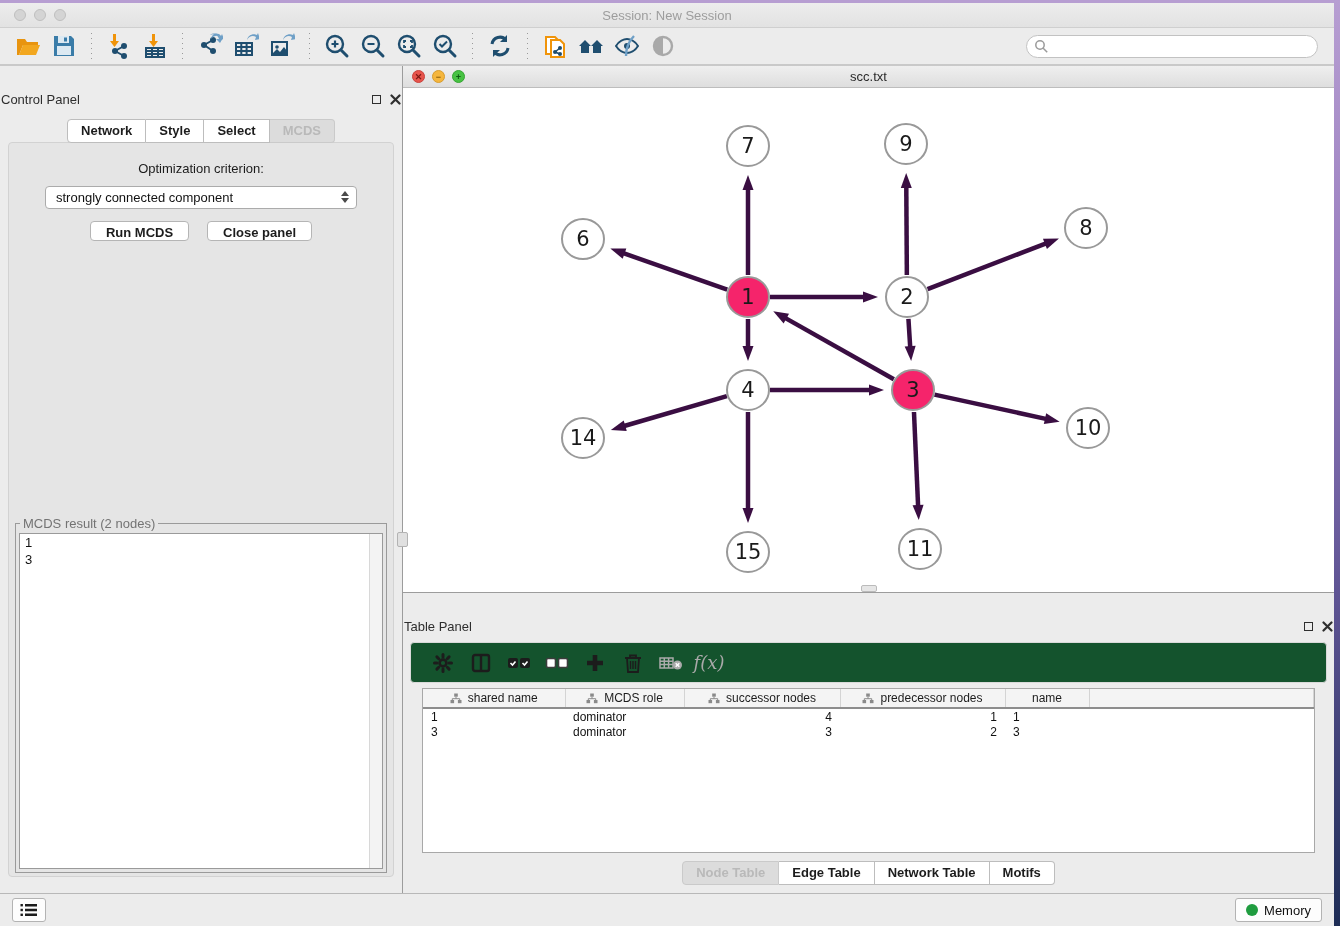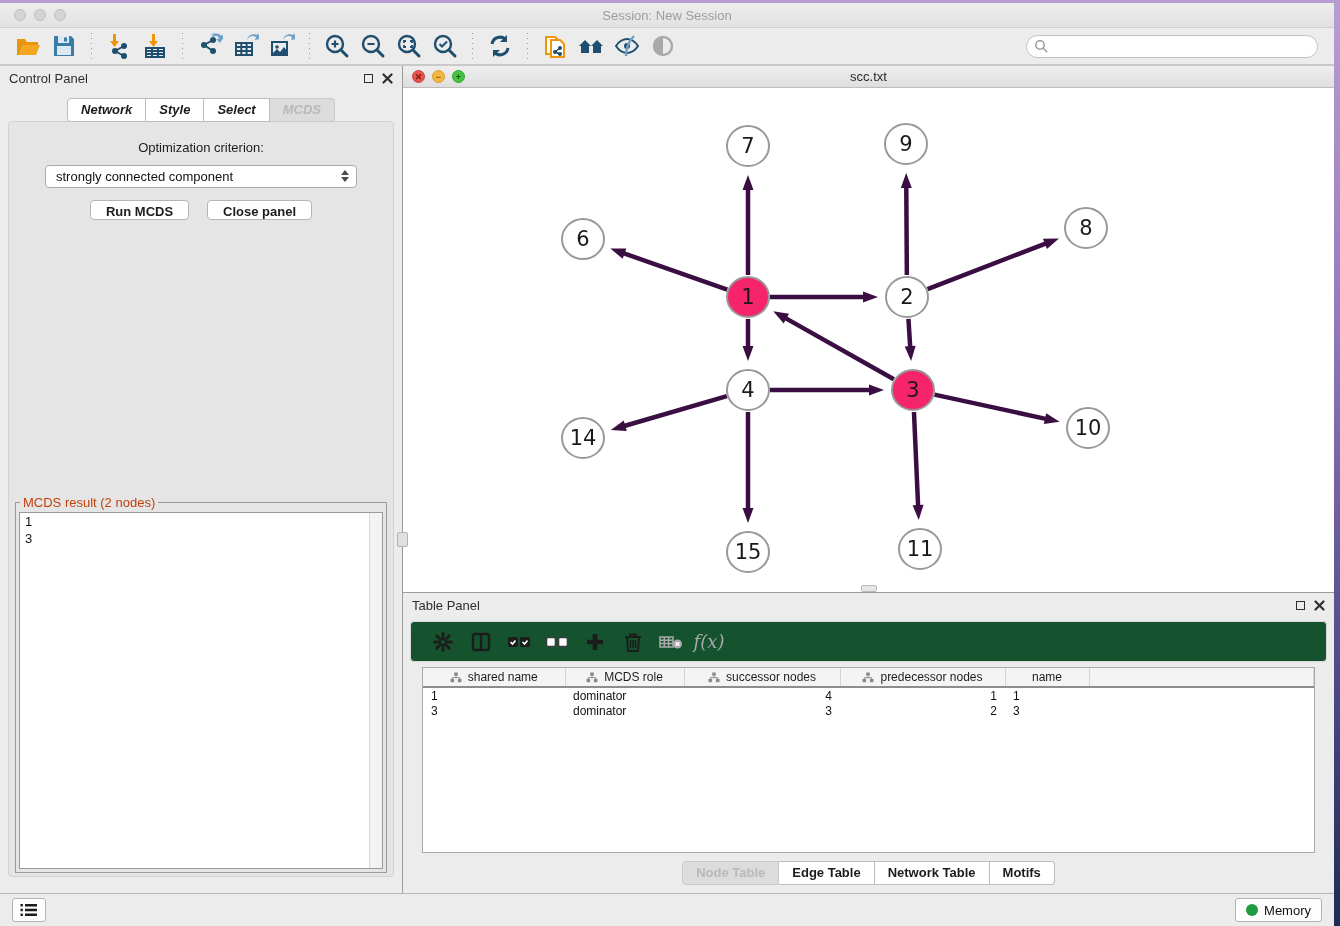--- a/index.html
+++ b/index.html
@@ -28,39 +28,39 @@
   .tsep { width:1px; height:26px; margin:0 9px; background-image:linear-gradient(#9a9a9a 30%, rgba(0,0,0,0) 0%); background-size:1px 5px; background-repeat:repeat-y; }
   .search-wrap { margin-left:auto; margin-right:6px; position:relative; }
   .search-input { width:292px; height:23px; border:1px solid #c2c2c2; border-radius:12px; background:#fff; padding:0 8px 0 26px; font-size:13px; color:#333; outline:none; }
   .search-glass { position:absolute; left:8px; top:4px; }
 
   
   .main { flex:1; display:flex; min-height:0; position:relative; }
 
   
   .control-panel { width:403px; flex:none; background:#ececec; border-right:1px solid #9c9c9c; display:flex; flex-direction:column; position:relative; }
-  .panel-header { height:25px; flex:none; display:flex; align-items:center; padding:0 9px; }
+  .panel-header { height:25px; flex:none; display:flex; align-items:center; padding:0 1px;margin-top:21px; }
   .panel-header .ph-title { font-size:13px; color:#2e2e2e; }
   .panel-header .ph-icons { margin-left:auto; display:flex; align-items:center; gap:9px; }
   .float-box { width:9px; height:9px; border:1.5px solid #2e2e2e; display:inline-block; }
-  .tabs-row { display:flex; justify-content:center; margin-top:7px; position:relative; z-index:2;font-style:italic; }
+  .tabs-row { display:flex; justify-content:center; margin-top:7px; position:relative; z-index:2; }
   .seg-tab { font-size:13px; font-weight:bold; color:#1c1c1c; background:#fff; border:1px solid #bdbdbd; border-left-width:0; padding:3px 13px 4px; cursor:default; }
   .seg-tab:first-child { border-left-width:1px; border-radius:4px 0 0 4px; }
   .seg-tab:last-child { border-radius:0 4px 4px 0;text-align:center; }
   .seg-tab.seg-active { background:#dcdcdc; color:#b9b9b9; border-color:#cacaca; }
   .cp-panel { position:relative; flex:1; margin:-1px 8px 16px 8px; background:#e5e5e5; border:1px solid #d2d2d2; border-radius:4px; padding-top:18px; }
   .opt-label { text-align:center; font-size:13px; font-weight:normal; color:#1c1c1c; margin-bottom:10px; }
   .combo { width:312px; height:23px; margin:0 auto; background:#fff; border:1px solid #ababab; border-radius:4px; display:flex; align-items:center; padding-left:10px; position:relative; font-size:13px; color:#111; }
   .combo-arrows { position:absolute; right:7px; top:4px; display:flex; flex-direction:column; gap:2px; }
   .combo-arrows .up { width:0; height:0; border-left:4px solid transparent; border-right:4px solid transparent; border-bottom:5px solid #4a4a4a; }
   .combo-arrows .dn { width:0; height:0; border-left:4px solid transparent; border-right:4px solid transparent; border-top:5px solid #4a4a4a; }
   .btn-row { display:flex; justify-content:center; gap:18px; margin-top:12px; }
   .pbtn { font-size:13px; font-weight:bold; color:#1c1c1c; background:#fff; border:1px solid #b5b5b5; border-radius:4px; padding:3px 15px 0; cursor:default; }
   .result-fieldset { position:absolute; left:6px; right:6px; top:373px; bottom:3px; border:1px solid #9a9a9a; padding:0; background:#e5e5e5; }
-  .result-fieldset legend { font-size:13px; color:#c2410c; margin-left:4px; padding:0 3px; }
+  .result-fieldset legend { font-size:13px; color:#737373; margin-left:4px; padding:0 3px; }
   .result-box { position:absolute; left:3px; right:3px; top:2px; bottom:3px; background:#fff; border:1px solid #9a9a9a; overflow:hidden; }
   .result-line { font-size:13px; color:#111; padding:1px 0 0 5px; line-height:16px; }
   .result-scroll { position:absolute; right:0; top:0; bottom:0; width:13px; background:#f3f3f3; border-left:1px solid #d8d8d8; }
   .v-splitter-handle { position:absolute; left:397px; top:466px; width:11px; height:15px; background:#e0e0e0; border:1px solid #b3b3b3; border-radius:2px; z-index:5; }
 
   
   .right-col { flex:1; display:flex; flex-direction:column; min-width:0; }
 
   
   .net-window { height:527px; flex:none; display:flex; flex-direction:column; border-bottom:1px solid #9c9c9c; }

